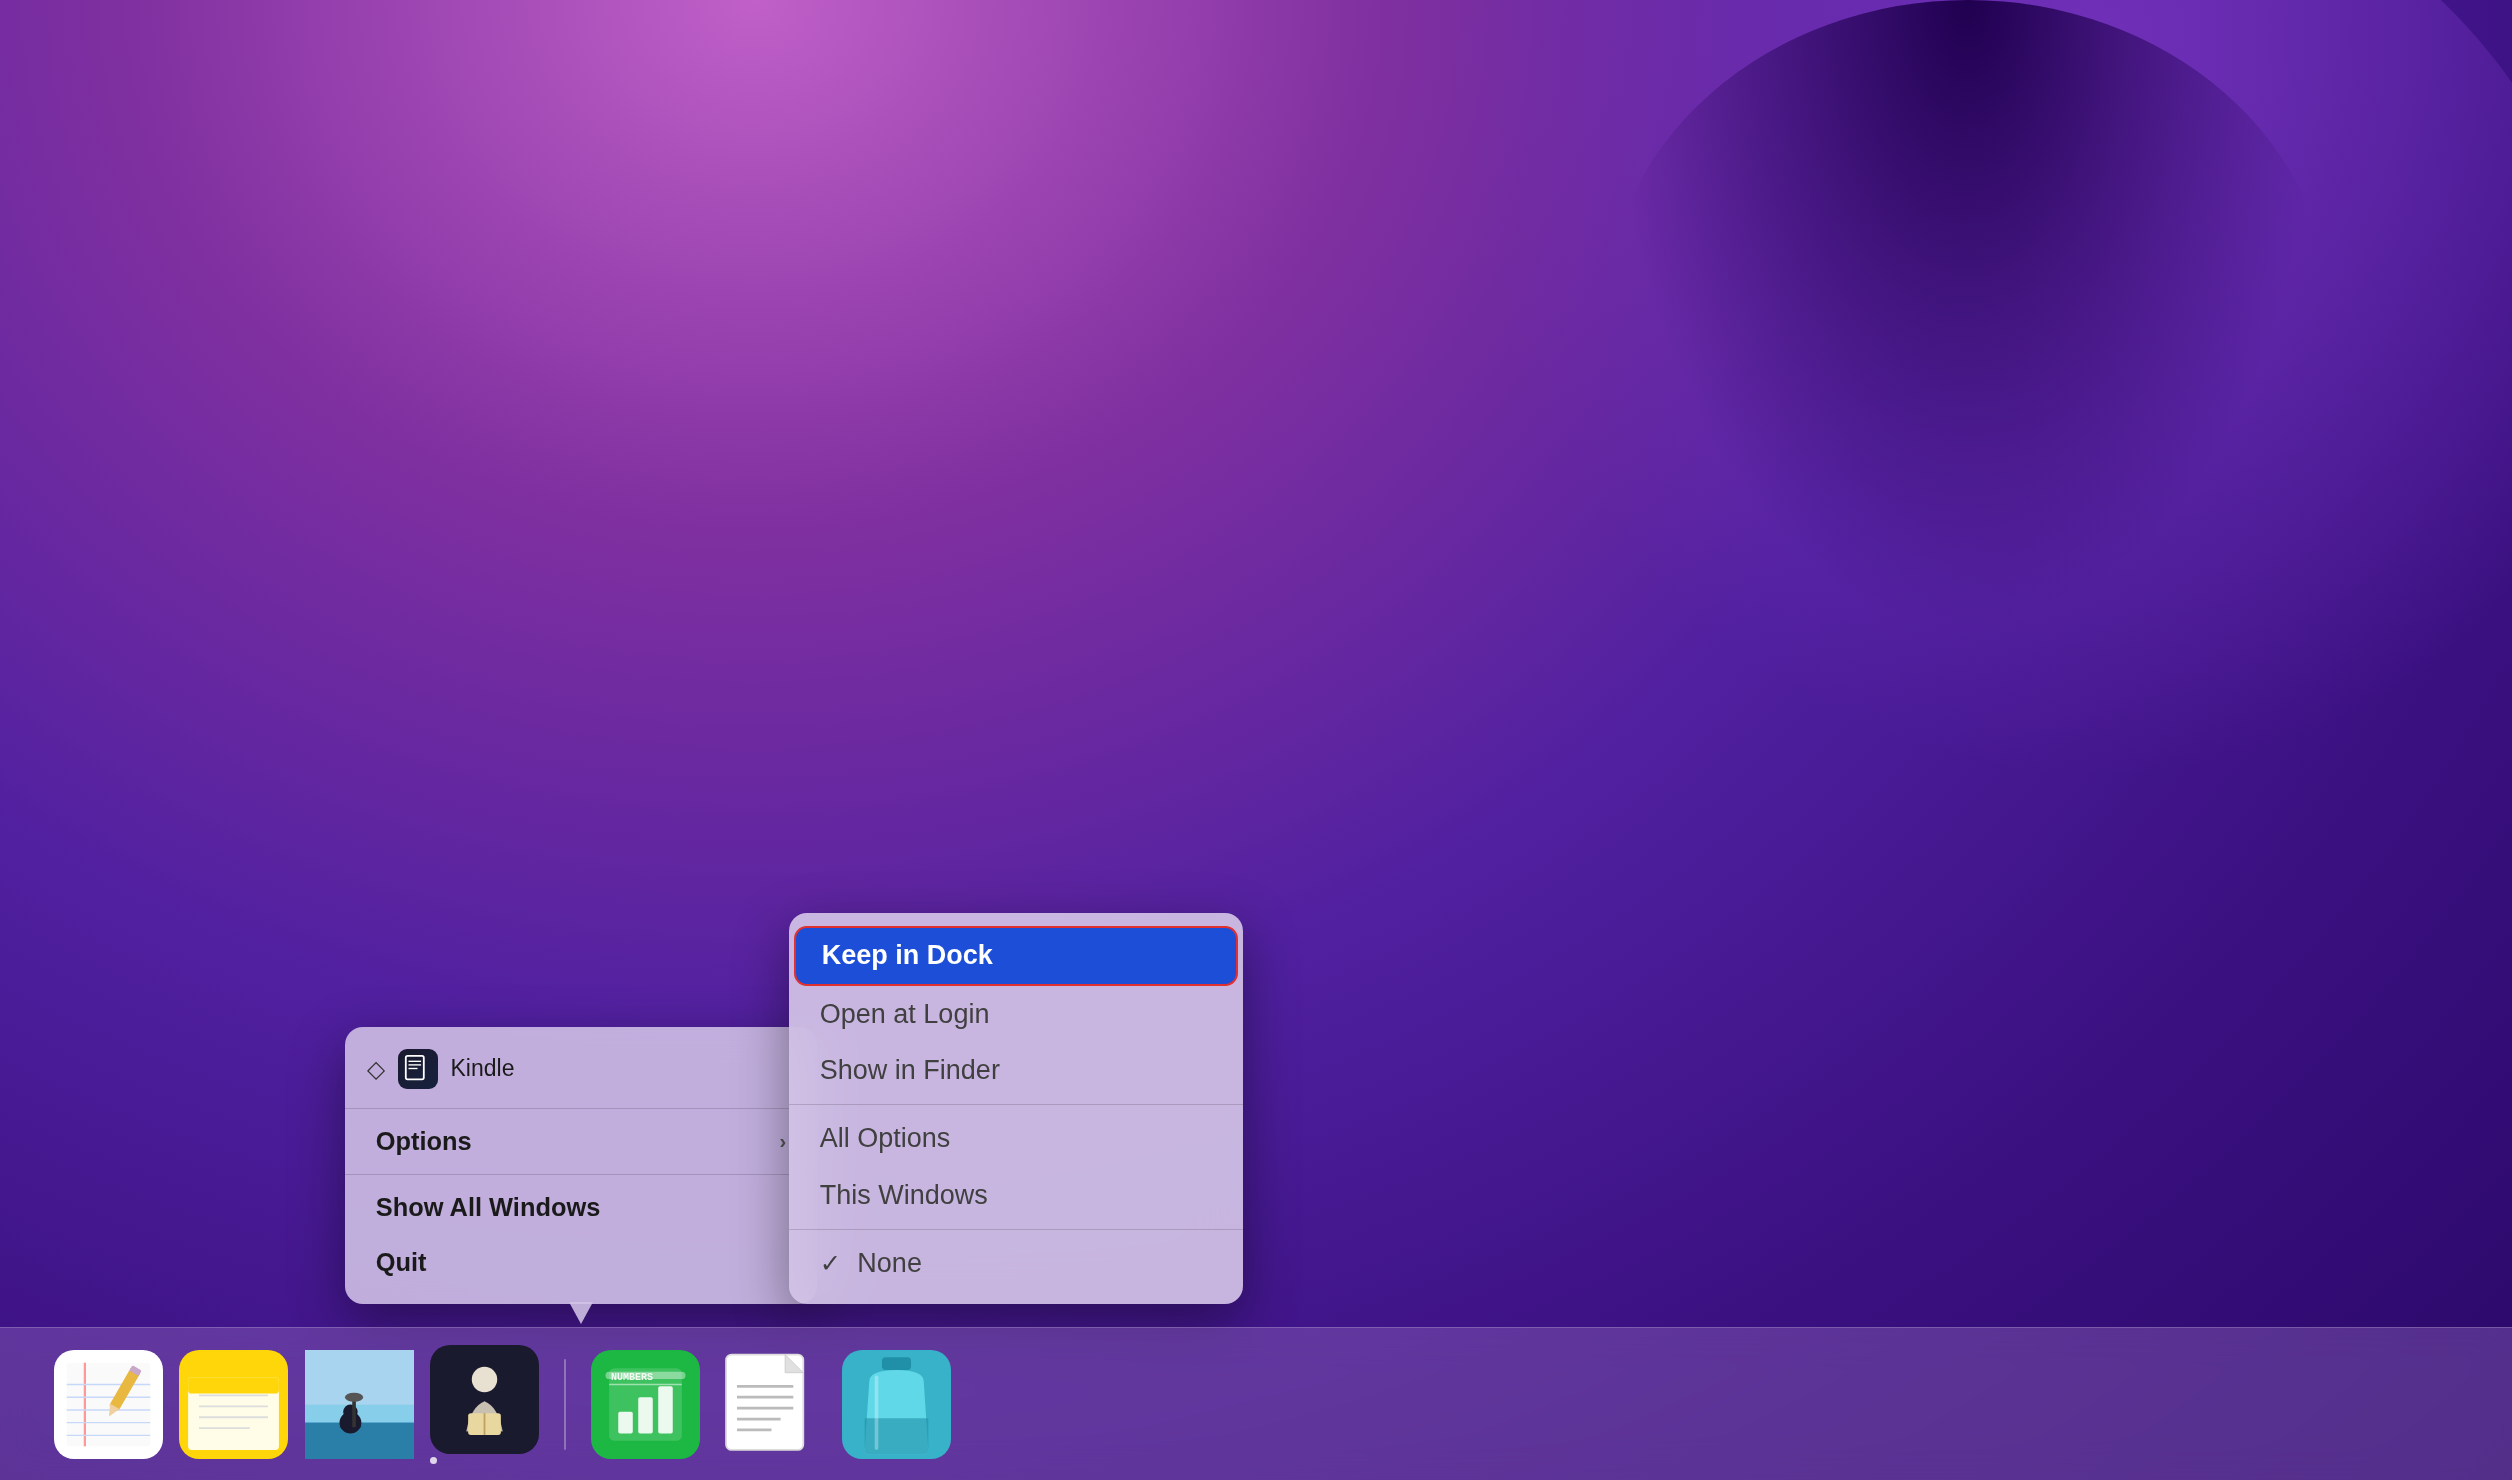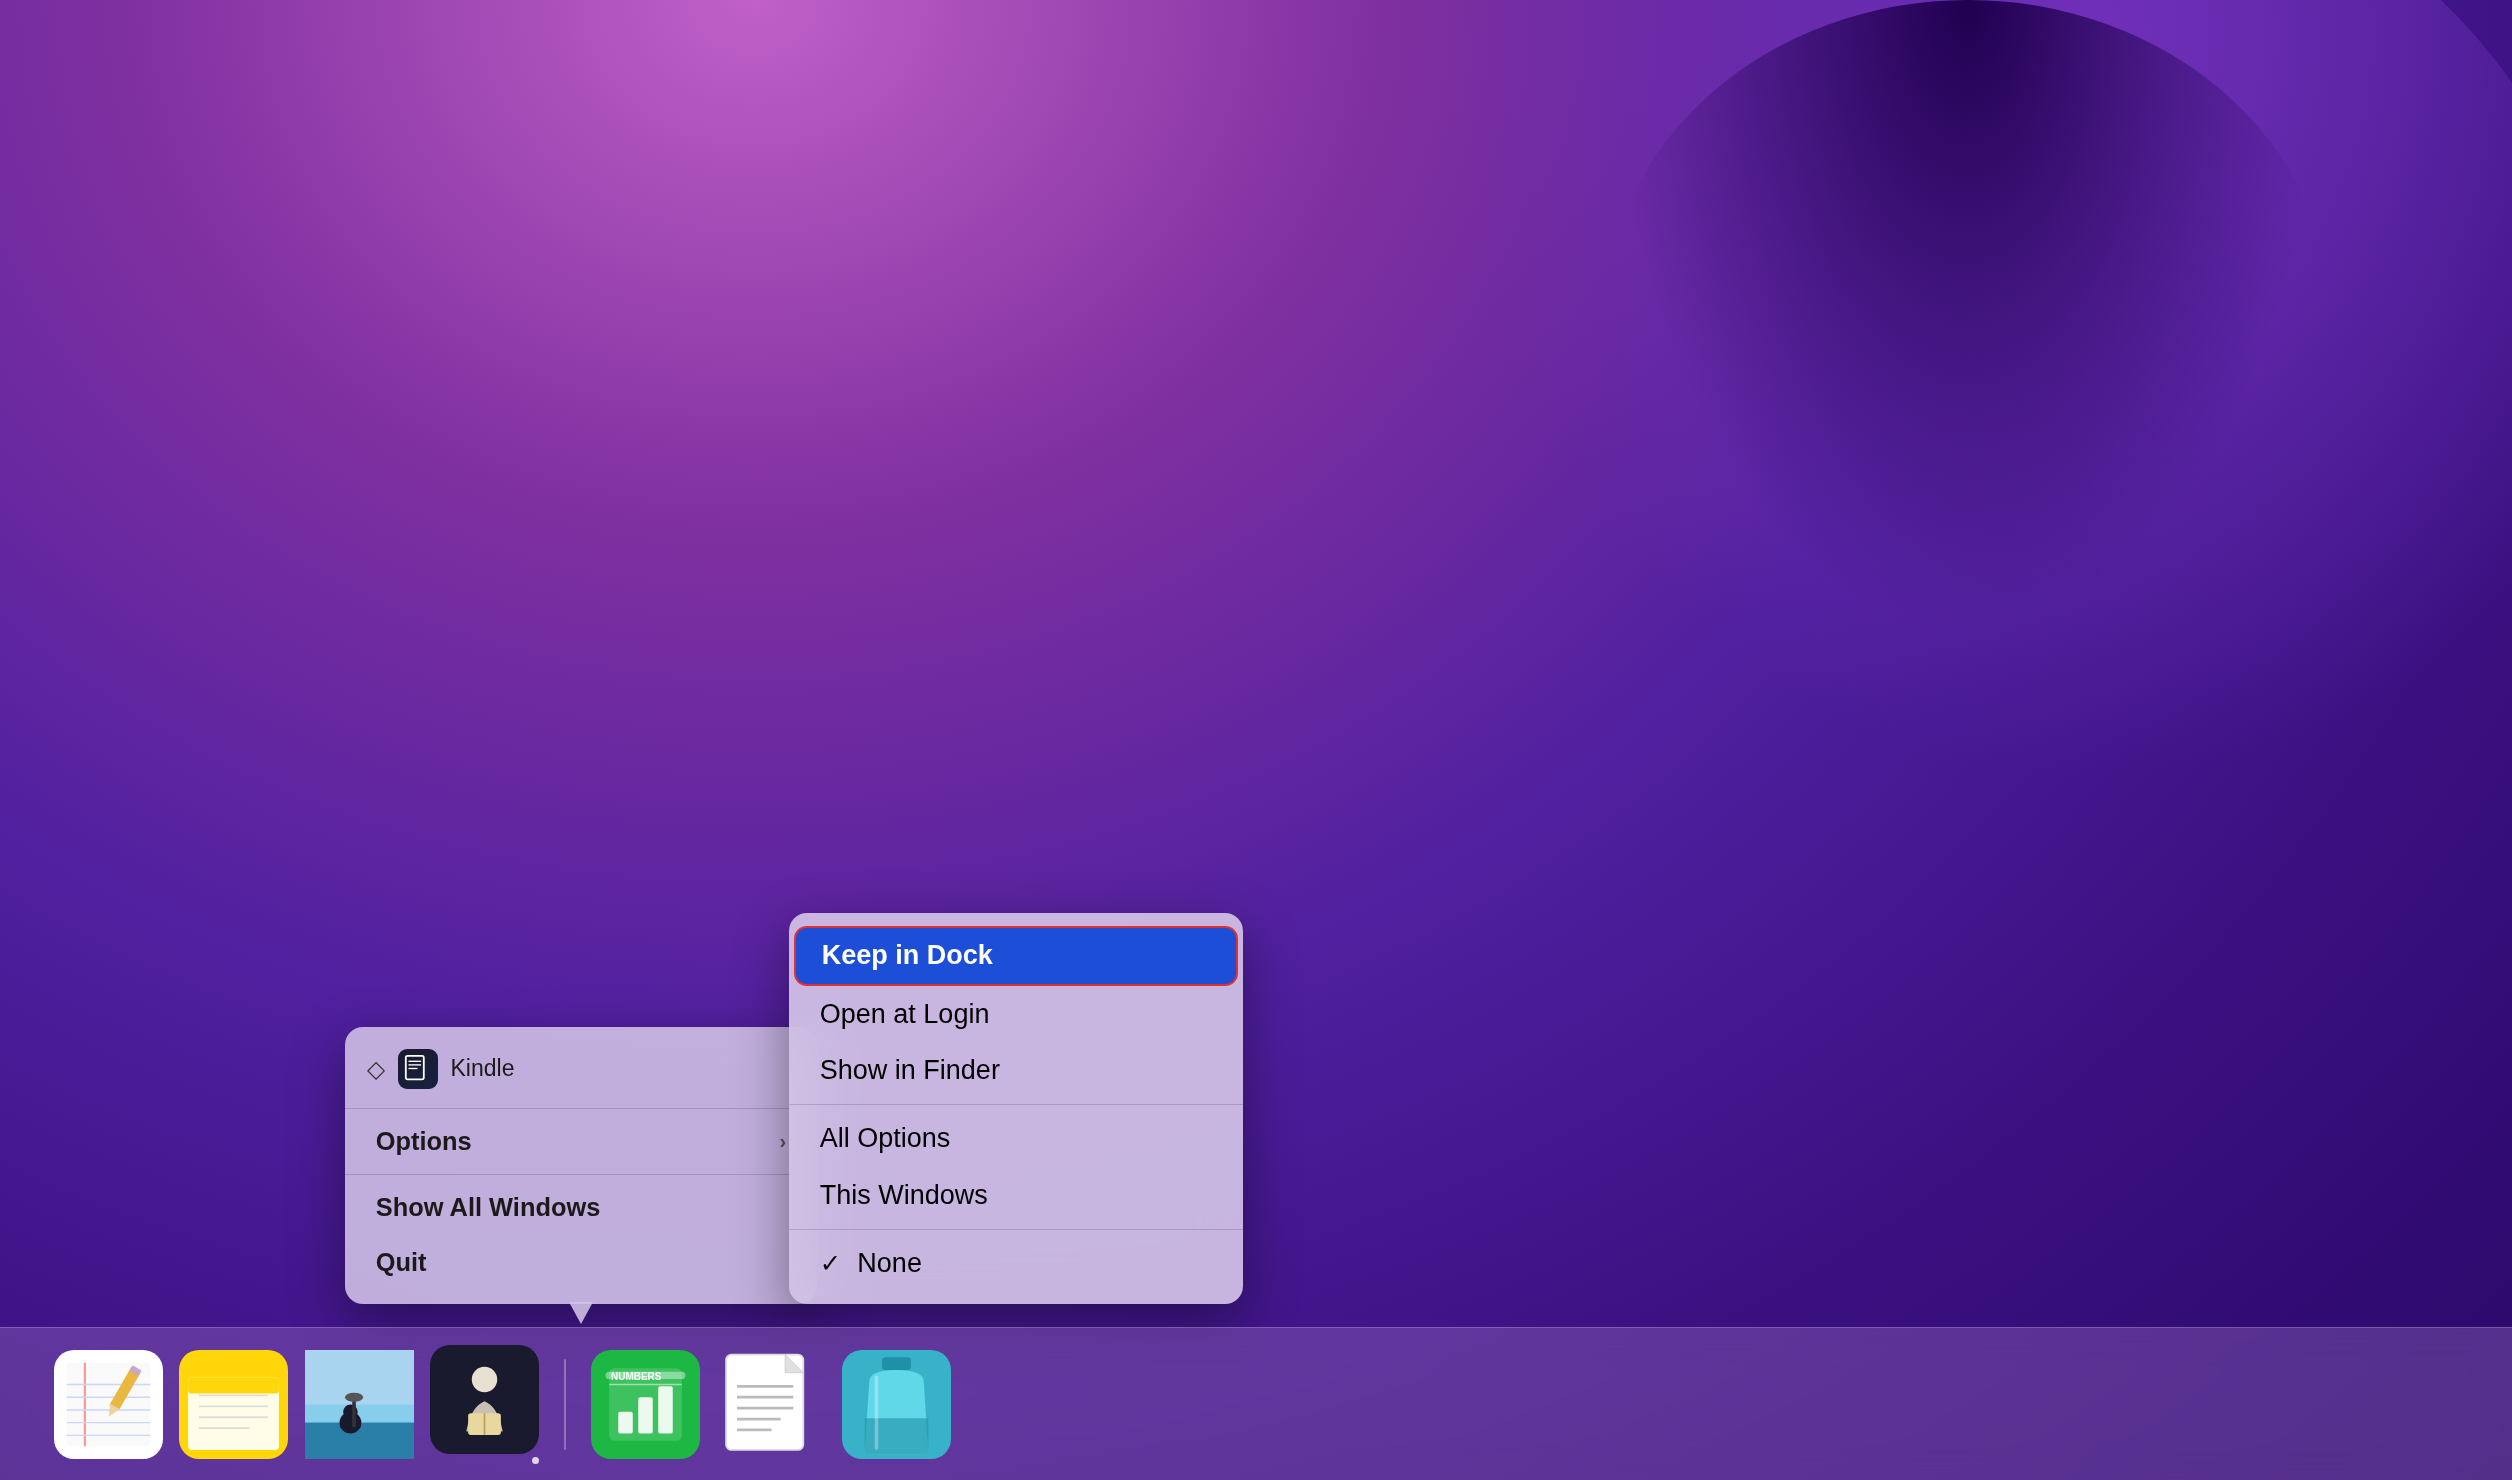--- a/index.html
+++ b/index.html
@@ -58,22 +58,23 @@
       border-top: 0.9px solid rgba(255, 255, 255, 0.2);
       display: flex;
       align-items: center;
       padding: 0 54px;
       gap: 16.3px;
     }
 
     .dock-icon-wrapper {
       display: flex;
       flex-direction: column;
-      align-items: flex-end;
+      align-items: flex-start;
       position: relative;
+      font-family: Liberation Mono, monospace;
     }
 
     .dock-icon {
       width: 109px;
       height: 109px;
       border-radius: 23.6px;
       display: flex;
       align-items: center;
       justify-content: center;
       font-size: 58px;
@@ -191,21 +192,21 @@
       padding: 12.7px 0;
       box-shadow: 0 18px 54px rgba(0,0,0,0.4);
     }
 
     .submenu-item {
       display: flex;
       align-items: center;
       padding: 12.7px 25.4px;
       font-size: 27px;
       font-weight: 400;
-      color: #000000;
+      color: #404040;
       cursor: pointer;
       margin: 0 5.4px;
       border-radius: 9px;
       gap: 9px;
     }
 
     .submenu-item.highlighted {
       background: #1d4ed8;
       border: 2.7px solid #e03030;
       color: white;

